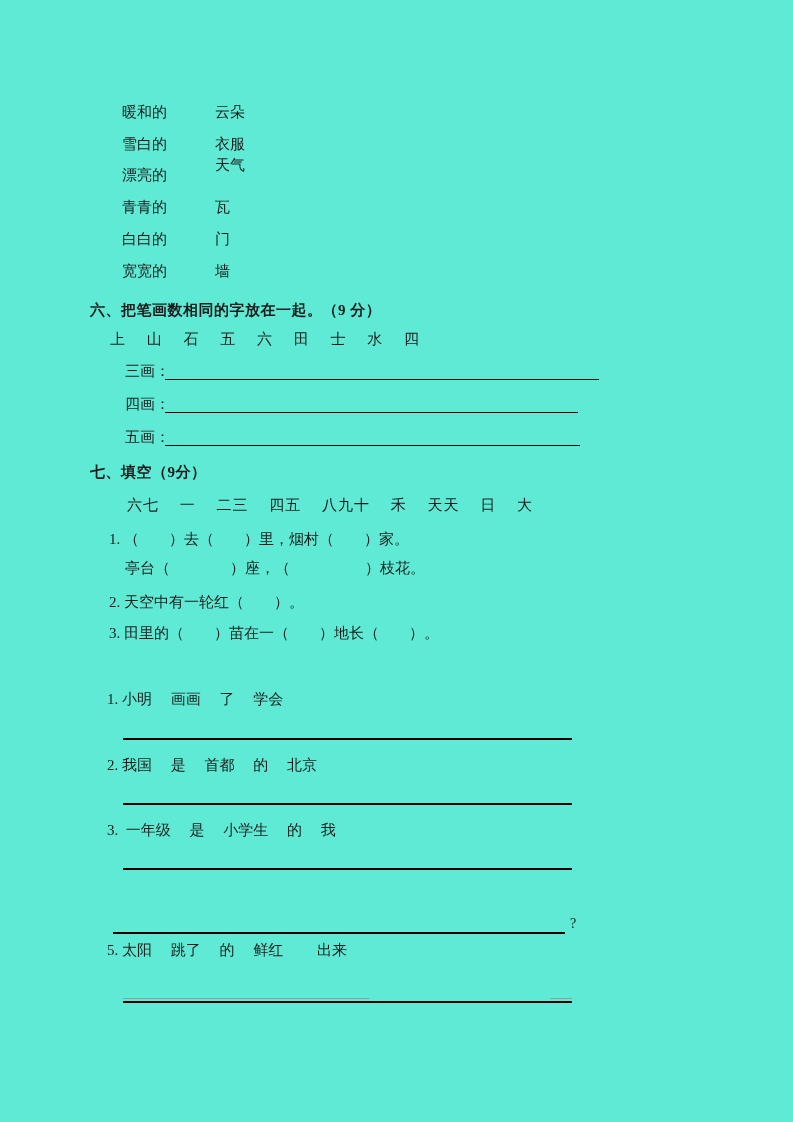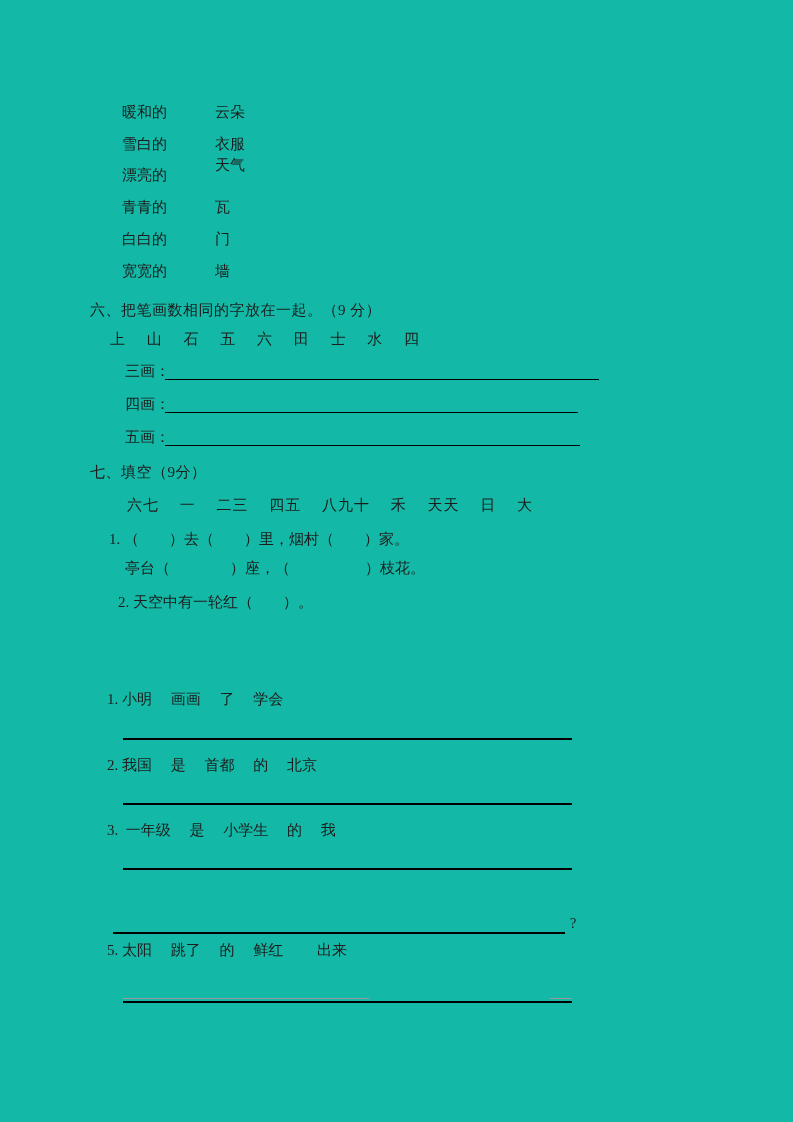--- a/index.html
+++ b/index.html
@@ -1,32 +1,32 @@
 <!DOCTYPE html>
 <html><head>
 <meta charset="utf-8">
 <style>
   html,body{margin:0;padding:0;background:#ffffff;}
   .page{
     position:relative;
     width:793px;height:1122px;
     margin:0 auto;
-    background:#14b8a6;
+    background:#5eead4;
     font-family:"Liberation Serif","DejaVu Serif",serif;
     color:#1c1c1c;
     overflow:hidden;
   }
   .t{
     position:absolute;
     font-size:15px;
     line-height:17px;
     white-space:pre;
     color:#1c1c1c;
   }
-  .h{font-weight:400;letter-spacing:.5px;}
+  .h{font-weight:700;letter-spacing:.5px;}
   .ctr{}
   .ln{
     position:absolute;
     height:0;
     border-top:2px solid #000000;
   }
   .ln-thin{border-top-width:1.5px;}
   .ln-ghost{
     position:absolute;height:0;
     border-top:1.5px solid #9a9a9a;
@@ -68,21 +68,22 @@
 
   <span class="t" style="left:125px;top:429px">五画：</span>
   <div class="ln ln-thin" style="left:165px;top:445px;width:415px"></div>
 
   <span class="t h" style="left:90px;top:464px">七、填空（9分）</span>
 
   <span class="t" style="left:127px;top:497px;letter-spacing:1px">六七　 一　 二三　 四五　 八九十　 禾　 天天　 日　 大</span>
 
   <span class="t" style="left:109px;top:531px">1. （　　）去（　　）里，烟村（　　）家。</span>
   <span class="t" style="left:125px;top:560px">亭台（　　　　）座，（　　　　　）枝花。</span>
-  <span class="t" style="left:118px;top:594px">2. 天空中有一轮红（　　）。</span>
+  <span class="t" style="left:109px;top:594px">2. 天空中有一轮红（　　）。</span>
+  <span class="t" style="left:109px;top:625px">3. 田里的（　　）苗在一（　　）地长（　　）。</span>
 
 
   <span class="t" style="left:107px;top:691px">1. 小明　 画画　 了　 学会</span>
   <div class="ln" style="left:123px;top:738px;width:449px"></div>
 
   <span class="t" style="left:107px;top:757px">2. 我国　 是　 首都　 的　 北京</span>
   <div class="ln" style="left:123px;top:803px;width:449px"></div>
 
   <span class="t" style="left:107px;top:822px">3.  一年级　 是　 小学生　 的　 我</span>
   <div class="ln" style="left:123px;top:868px;width:449px"></div>

